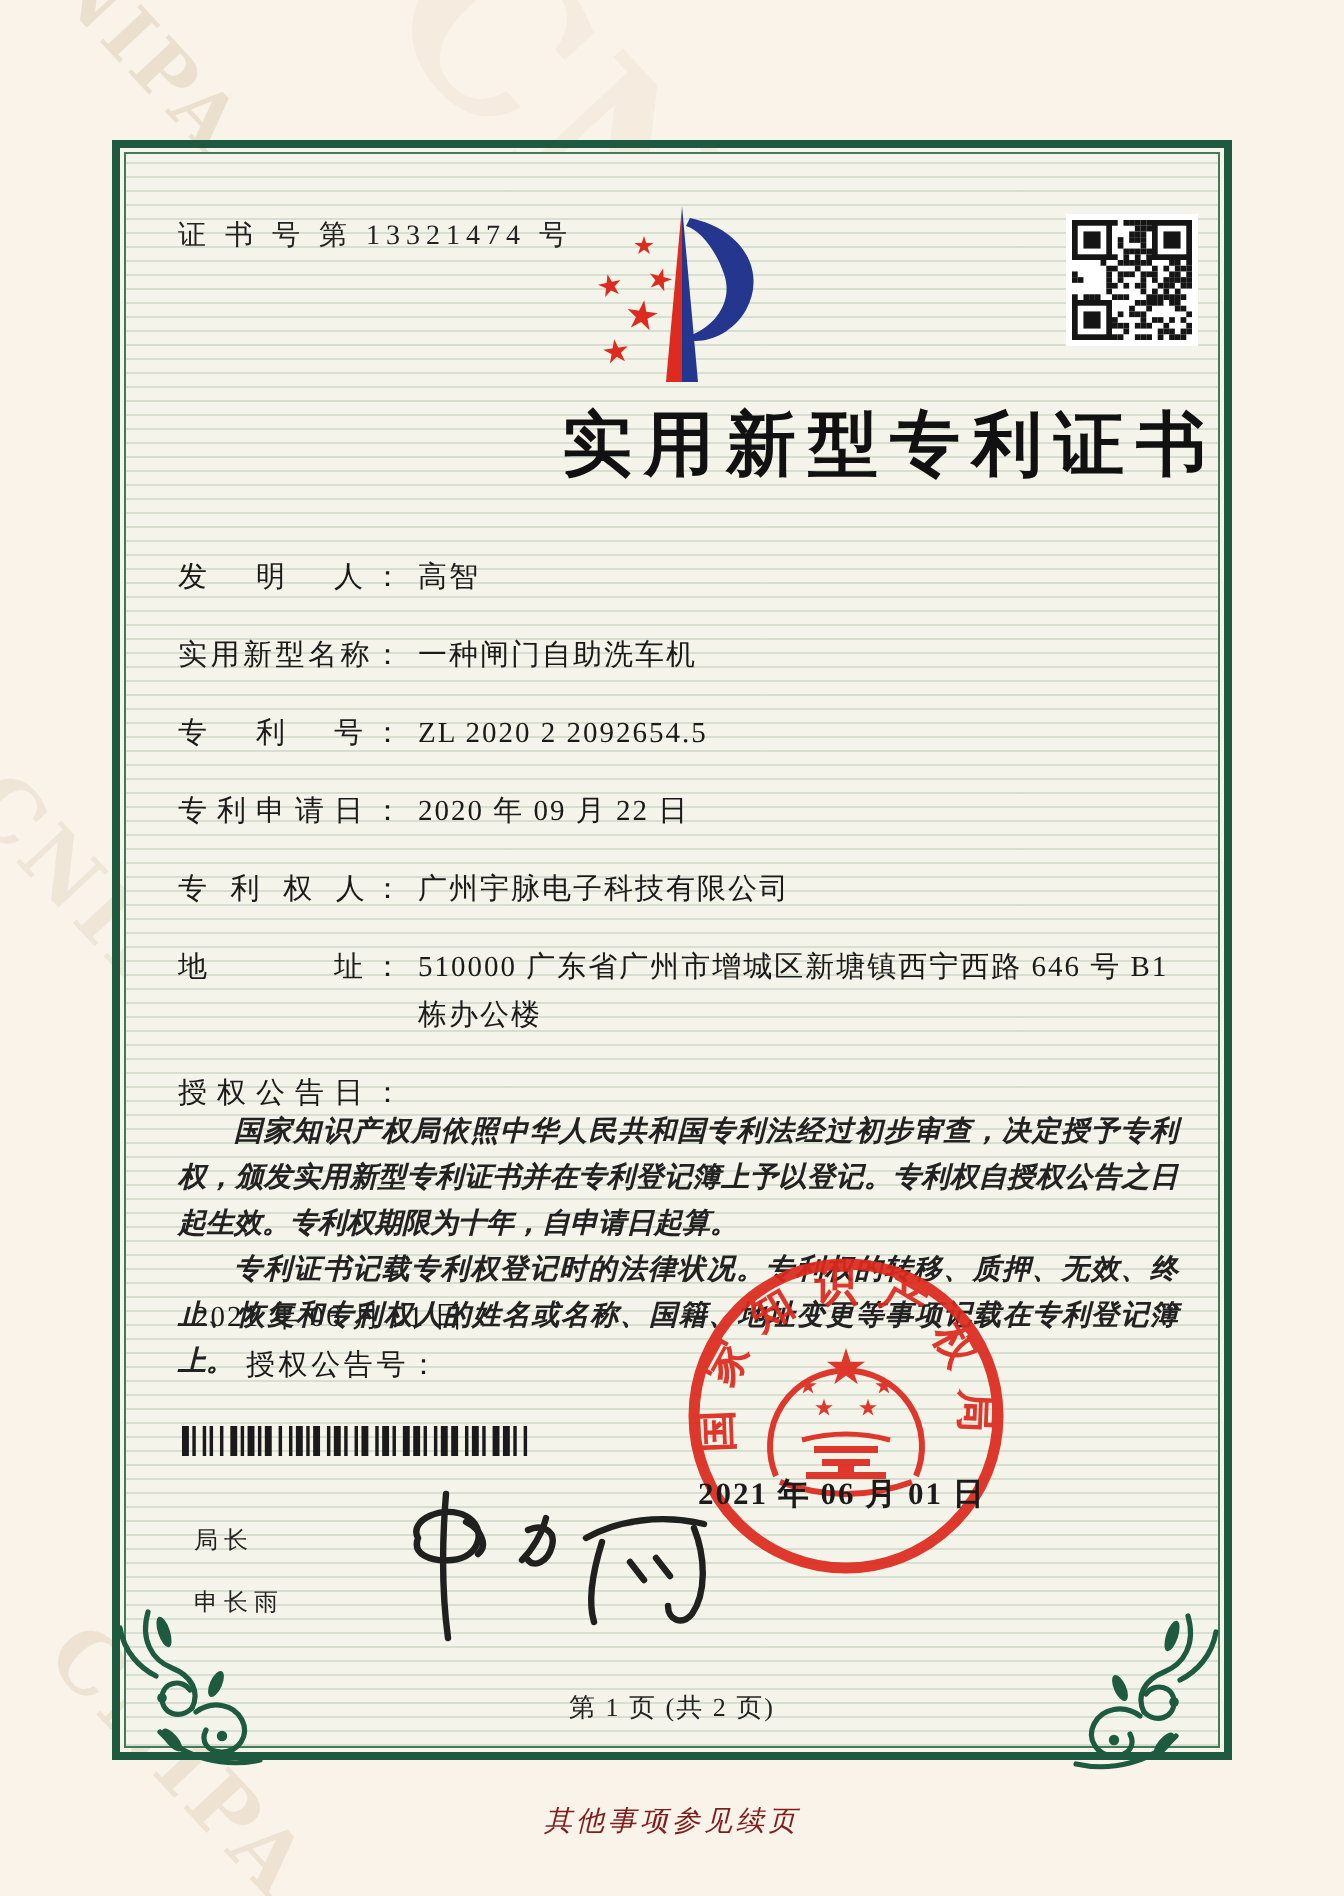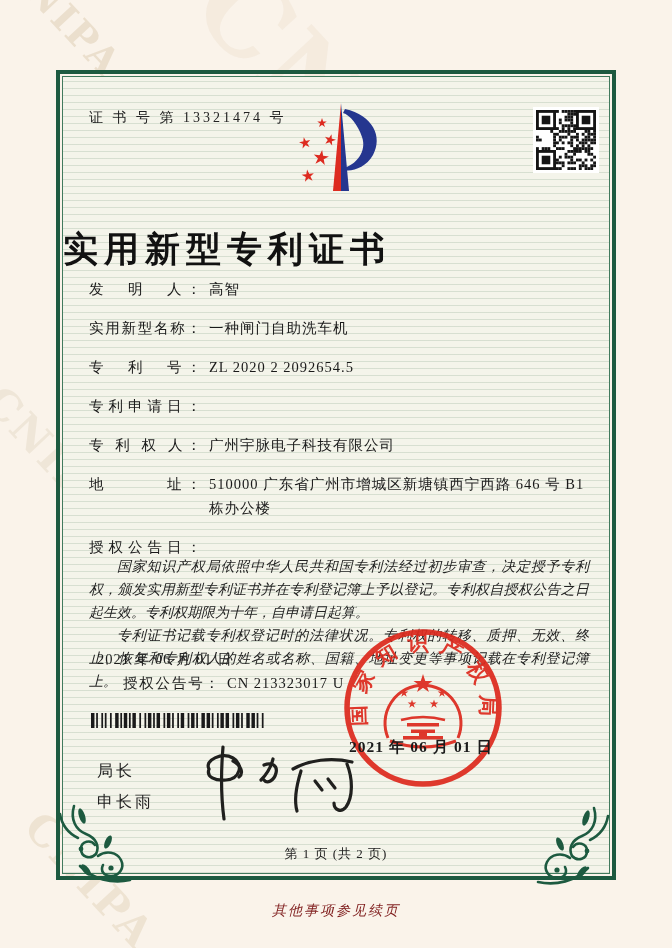--- a/index.html
+++ b/index.html
@@ -19,37 +19,37 @@
   .frame{position:absolute;left:56px;top:70px;width:552px;height:802px;border:4px solid #1d5a40;z-index:1;}
   .inner{position:absolute;inset:2px;border:1px solid #417a5d;background-color:#f4f4ea;
     background-image:repeating-linear-gradient(0deg, rgba(148,174,150,0.30) 0px, rgba(148,174,150,0.30) 1px, rgba(0,0,0,0) 1px, rgba(0,0,0,0) 7px);}
 
   .certno{position:absolute;left:26px;top:32px;font-size:14px;letter-spacing:3px;color:#222;}
 
   .logo{position:absolute;left:218px;top:22px;width:116px;height:98px;}
   .qr{position:absolute;left:470px;top:30px;width:66px;height:66px;background:#fff;padding:3px;box-sizing:border-box;}
   .qr svg{display:block;width:100%;height:100%;}
 
-  .title{position:absolute;left:0;top:122px;width:100%;text-align:left;font-size:35px;font-weight:bold;letter-spacing:6px;color:#111;margin-top:27px;}
+  .title{position:absolute;left:0;top:122px;width:100%;text-align:right;font-size:35px;font-weight:bold;letter-spacing:6px;color:#111;}
 
   .fields{position:absolute;left:26px;top:200px;width:498px;font-size:14.5px;color:#1a1a1a;}
   .frow{display:flex;margin-bottom:15px;line-height:24px;}
   .flabel{display:inline-block;width:112px;text-align:justify;text-align-last:justify;flex:0 0 112px;}
   .fvalue{flex:1;padding-left:8px;letter-spacing:1px;}
   .grant-row{display:flex;line-height:24px;margin-top:2px;flex-direction:column;}
   .grant-right{margin-left:34px;display:flex;}
   .grant-right .flabel{width:96px;flex:0 0 96px;}
 
-  .paras{position:absolute;left:26px;top:478px;width:500px;font-size:14px;line-height:23px;color:#222;font-style:italic;text-align:justify;}
+  .paras{position:absolute;left:26px;top:478px;width:500px;font-size:14px;line-height:23px;color:#222;font-style:italic;text-align:justify;font-weight:bold;}
   .paras p{margin:0;text-indent:2em;}
 
   .barcode{position:absolute;left:28px;top:636px;width:176px;height:15px;}
   .barcode svg{display:block;width:100%;height:100%;}
 
-  .sig-labels{position:absolute;left:34px;top:678px;font-size:16px;color:#222;line-height:31px;letter-spacing:3px;}
+  .sig-labels{position:absolute;left:34px;top:678px;font-size:12px;color:#222;line-height:31px;letter-spacing:3px;}
   .sig-script{position:absolute;left:126px;top:662px;width:180px;height:86px;}
 
   .seal{position:absolute;left:337px;top:624px;width:172px;height:172px;z-index:3;}
 
   .pageinfo{position:absolute;left:0;bottom:10px;width:100%;text-align:center;font-size:13px;color:#222;letter-spacing:1px;}
 
   .flourish{position:absolute;z-index:4;}
   .fl-br{left:534px;top:806px;}
   .fl-bl{left:42px;top:804px;transform:scaleX(-1);}
 
@@ -256,35 +256,35 @@
         <div class="frow">
           <span class="flabel">实用新型名称：</span>
           <span class="fvalue">一种闸门自助洗车机</span>
         </div>
         <div class="frow">
           <span class="flabel">专　利　号：</span>
           <span class="fvalue">ZL 2020 2 2092654.5</span>
         </div>
         <div class="frow">
           <span class="flabel">专利申请日：</span>
+          <span class="fvalue">2020 年 09 月 22 日</span>
         </div>
         <div class="frow">
           <span class="flabel">专 利 权 人：</span>
           <span class="fvalue">广州宇脉电子科技有限公司</span>
         </div>
         <div class="frow">
           <span class="flabel">地　　　址：</span>
           <span class="fvalue">510000 广东省广州市增城区新塘镇西宁西路 646 号 B1 栋办公楼</span>
         </div>
         <div class="grant-row">
           <span class="flabel">授权公告日：</span>
           <span style="padding-left:8px;letter-spacing:1px;">2021 年 06 月 01 日</span>
           <span class="grant-right">
             <span class="flabel">授权公告号：</span>
-            <span style="padding-left:8px;letter-spacing:1px;">CN 213323017 U</span>
           </span>
         </div>
       </div>
 
       <div class="paras">
         <p>国家知识产权局依照中华人民共和国专利法经过初步审查，决定授予专利权，颁发实用新型专利证书并在专利登记簿上予以登记。专利权自授权公告之日起生效。专利权期限为十年，自申请日起算。</p>
         <p>专利证书记载专利权登记时的法律状况。专利权的转移、质押、无效、终止、恢复和专利权人的姓名或名称、国籍、地址变更等事项记载在专利登记簿上。</p>
       </div>
 
       <div class="barcode">

